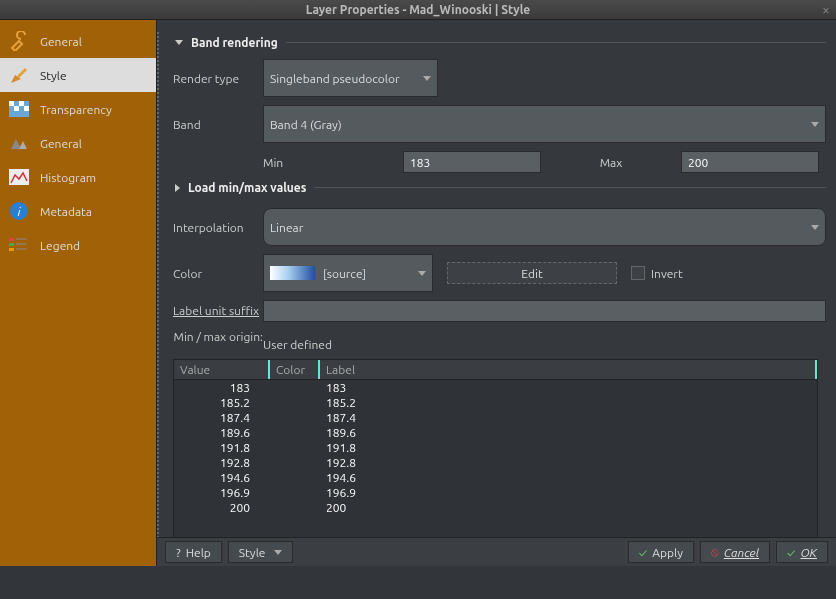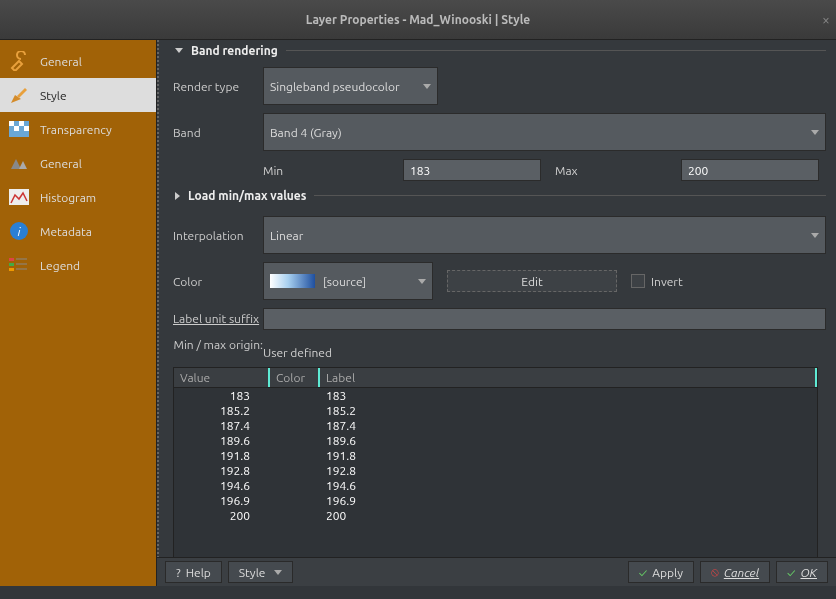--- a/index.html
+++ b/index.html
@@ -1,18 +1,18 @@
 <!DOCTYPE html>
 <html><head>
 <meta charset="utf-8">
 <style>
 * { box-sizing: border-box; margin: 0; padding: 0; font-family: "Ubuntu", "Segoe UI", Arial, sans-serif; font-size: 12px; }
 body { background: #32363a; width: 836px; height: 599px; overflow: hidden; color: #d0d0d0; }
 
-.titlebar { height: 40px; background: linear-gradient(#4a4a4a, #3a3a3a); display: flex; align-items: center; position: relative; border-bottom: 1px solid #222; }
+.titlebar { height: 20px; background: linear-gradient(#4a4a4a, #3a3a3a); display: flex; align-items: center; position: relative; border-bottom: 1px solid #222; }
 .titlebar .title { flex: 1; text-align: center; color: #bbb; font-weight: bold; font-size: 12px; }
 .titlebar .close { position: absolute; right: 6px; color: #888; cursor: pointer; font-size: 14px; }
 
 .body { display: flex; height: 546px; }
 
 .sidebar { width: 157px; background: #a16207; border-right: 1px solid #222; padding-top: 4px; }
 .sidebar-item { display: flex; align-items: center; padding: 6px 8px; gap: 10px; color: #ddd; cursor: pointer; }
 .sidebar-item.active { background: #dddddd; color: #222; }
 .sidebar-icon { width: 22px; height: 22px; display: flex; align-items: center; justify-content: center; }
 
@@ -41,21 +41,21 @@
 .table-row div { padding: 1px 6px; color: #fff; font-size: 12px; }
 .col-value { width: 96px; text-align: right; padding-right: 20px !important; }
 .col-color { width: 50px; }
 .col-label { flex: 1; }
 
 .footer { position: absolute; bottom: 0; left: 0; right: 0; height: 29px; background: #3b3f43; border-top: 1px solid #222; display: flex; align-items: center; padding: 0 8px; gap: 6px; }
 .footer .spacer { flex: 1; }
 .fbtn { height: 22px; padding: 0 10px; background: #454a4f; border: 1px solid #2a2a2a; color: #ddd; display: flex; align-items: center; gap: 5px; cursor: pointer; }
 .fbtn .u { text-decoration: underline; font-style: italic; }
 
-.dotted-left { border-left: 2px dotted #666; margin-left: -4px; padding-left: 6px; }
+.dotted-left { border-left: 2px dotted #666; margin-left: -4px; padding-left: 6px; margin-top: 12px; }
 </style>
 </head>
 <body>
 
 <div class="titlebar">
   <div class="title">Layer Properties - Mad_Winooski | Style</div>
   <div class="close">×</div>
 </div>
 
 <div class="body">
@@ -154,33 +154,33 @@
       <div class="combo" style="flex:1;">
         <span>Band 4 (Gray)</span>
         <span class="combo-arrow"></span>
       </div>
     </div>
 
     <div class="row">
       <span class="lbl"></span>
       <span style="width:140px;">Min</span>
       <input class="input" style="width: 138px;" value="183">
-      <span style="width:140px; padding-left:14px;">Max</span>
+      <span style="width:140px; text-align:center;">Max</span>
       <input class="input" style="width: 138px;" value="200">
     </div>
 
     <div class="section-title">
       <span style="width:0;height:0;border-left:5px solid #ccc;border-top:4px solid transparent;border-bottom:4px solid transparent;margin-right:8px;"></span>
       <span class="label">Load min/max values</span>
       <span class="line"></span>
     </div>
 
     <div class="row" style="margin-top:4px;">
       <span class="lbl">Interpolation</span>
-      <div class="combo" style="flex:1;">
+      <div class="combo" style="flex:1;border-radius:8px;">
         <span>Linear</span>
         <span class="combo-arrow"></span>
       </div>
     </div>
 
     <div class="row">
       <span class="lbl">Color</span>
       <div class="combo" style="width:170px;">
         <span class="color-swatch"></span>
         <span>[source]</span>

